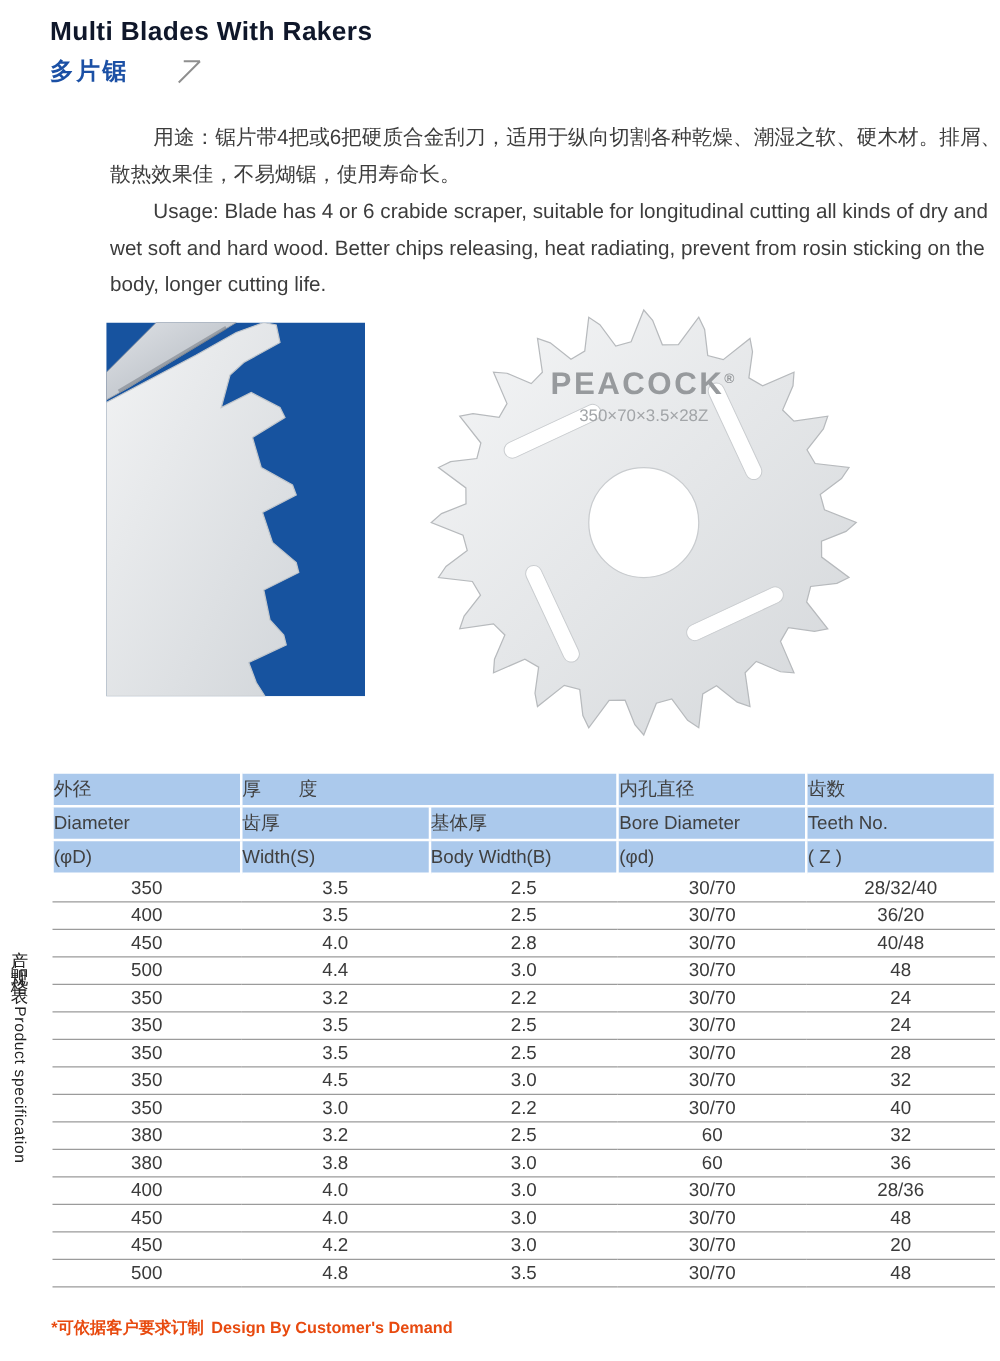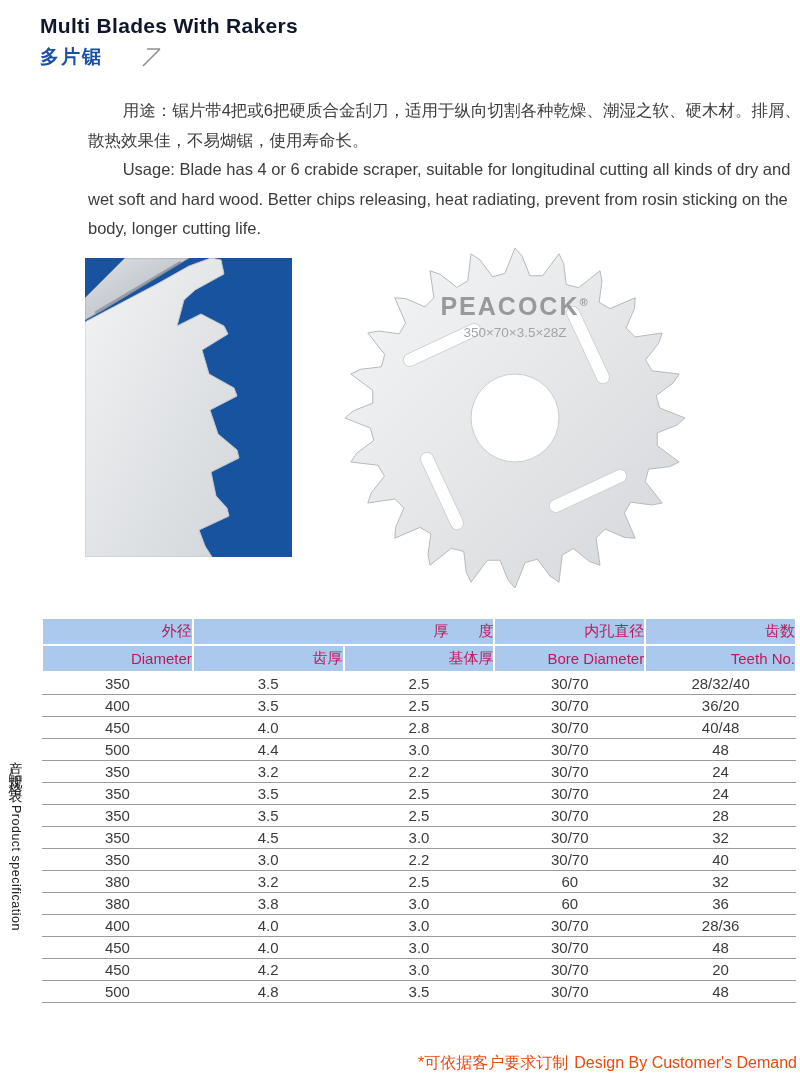--- a/index.html
+++ b/index.html
@@ -48,38 +48,37 @@
   .side-label .en { font-size: 12.5px; margin-top: 16px; letter-spacing: 0.5px; }
 
   
   .spec-table {
     position: absolute; left: 41px; top: 617px; width: 756px;
     border-collapse: collapse; table-layout: fixed;
   }
   .spec-table col { width: 20%; }
   .spec-table th {
     background: #abc9ec;
-    color: #be185d;
+    color: #404040;
     font-size: 15px; font-weight: normal;
-    height: 27px; text-align: right; vertical-align: middle;
+    height: 27px; text-align: left; vertical-align: middle;
     border: 2px solid #ffffff;
     padding: 0;
   }
   .spec-table td {
     font-size: 15px; color: #3b3b3b;
     height: 22px; text-align: center; vertical-align: middle;
     border: none; border-bottom: 1px solid #9b9b9b;
     padding: 0;
   }
 
   
   .footnote {
     position: absolute; left: 41px; top: 1053px; width: 756px;
-    text-align: right;
-    font-size: 16px; color: #e84a0f; font-weight: normal;
+    font-size: 13px; color: #e84a0f; font-weight: bold;
   }
   .footnote .en { margin-left: 6px; }
 </style>
 </head>
 <body>
 
 <div class="page">
 
   <div class="title-en">Multi Blades With Rakers</div>
   <div class="title-zh-row">
@@ -159,20 +158,27 @@
         <th>内孔直径</th>
         <th>齿数</th>
       </tr>
       <tr>
         <th>Diameter</th>
         <th>齿厚</th>
         <th>基体厚</th>
         <th>Bore Diameter</th>
         <th>Teeth No.</th>
       </tr>
+      <tr>
+        <th>(φD)</th>
+        <th>Width(S)</th>
+        <th>Body Width(B)</th>
+        <th>(φd)</th>
+        <th>( Z )</th>
+      </tr>
     </thead>
     <tbody>
         <tr>
           <td>350</td>
           <td>3.5</td>
           <td>2.5</td>
           <td>30/70</td>
           <td>28/32/40</td>
         </tr>
         <tr>

